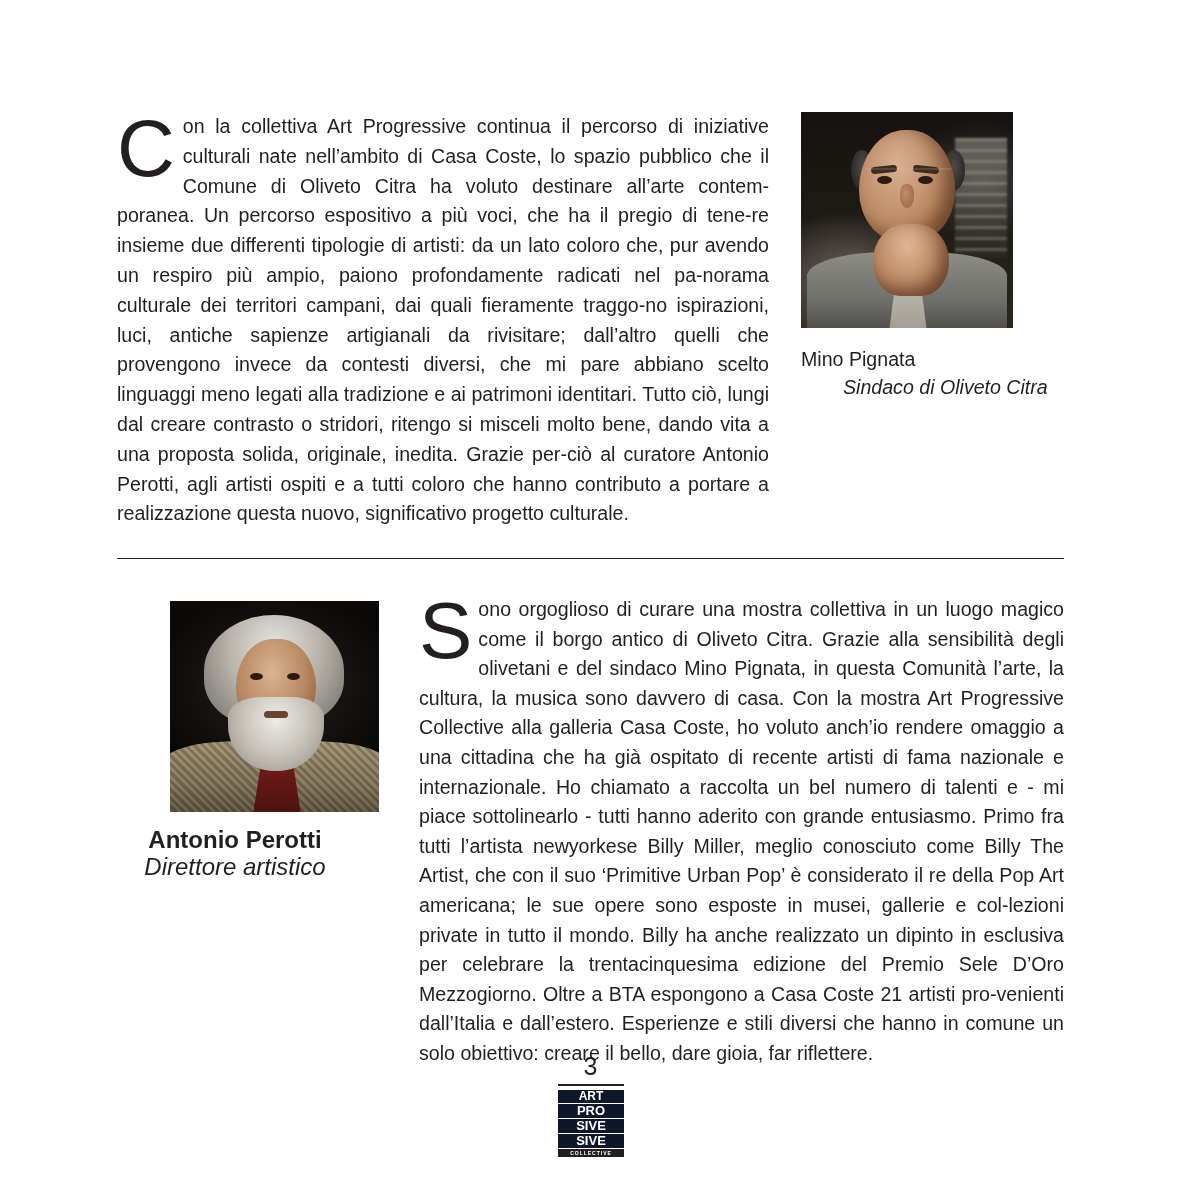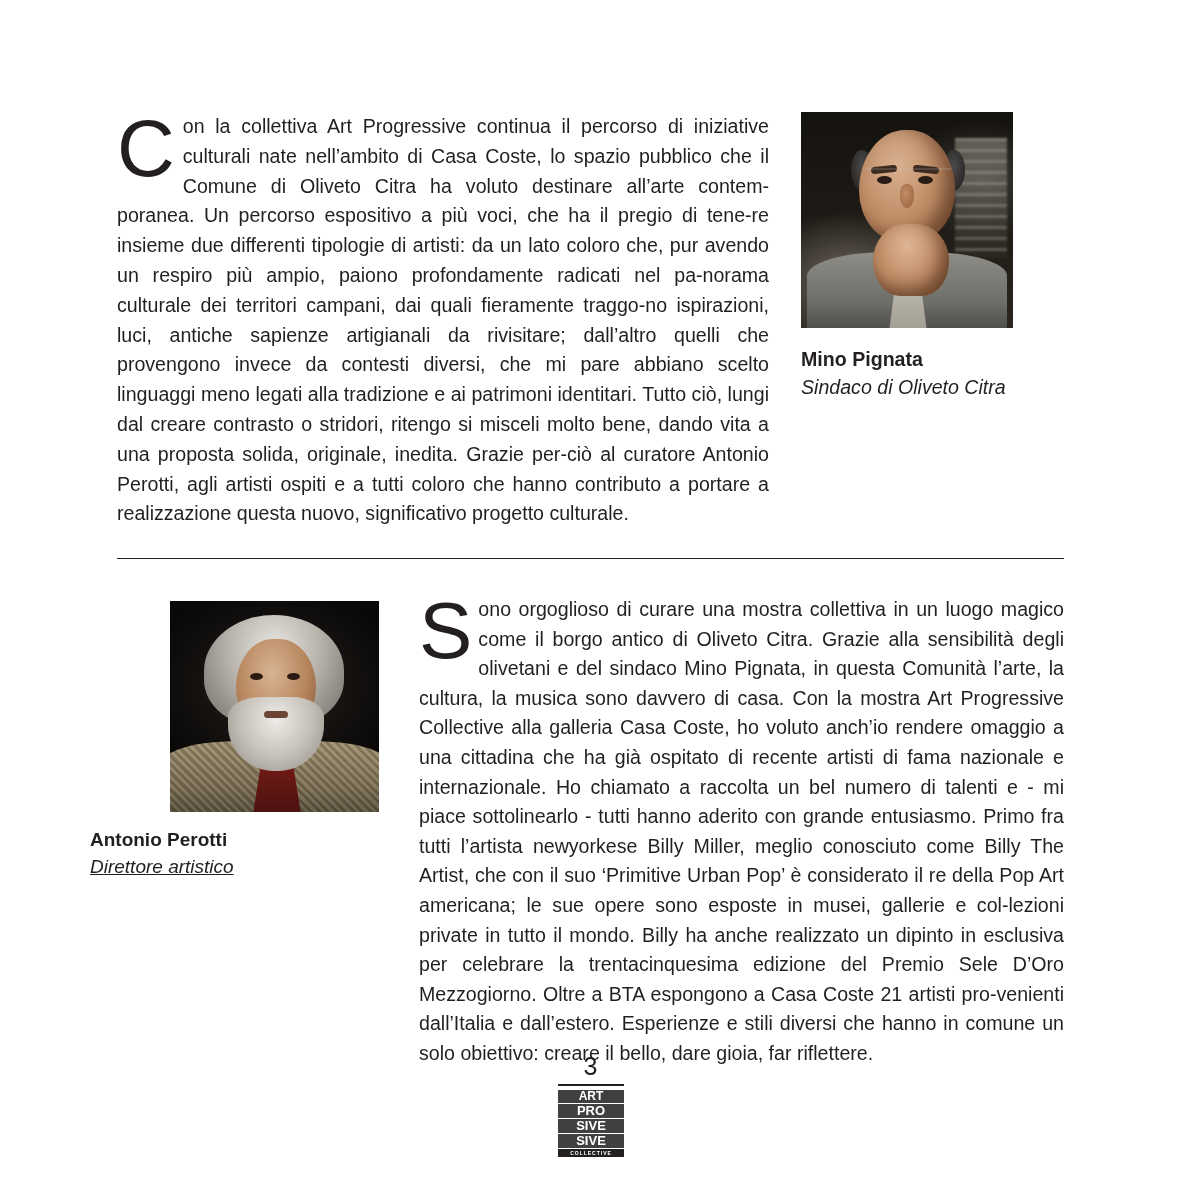--- a/index.html
+++ b/index.html
@@ -249,34 +249,34 @@
 
   
   .cap-mino {
     position: absolute;
     left: 801px;
     top: 345px;
     width: 300px;
     font-size: 19.6px;
     line-height: 28px;
   }
-  .cap-mino .nm { font-weight: bold; }
-  .cap-mino .rl { font-style: italic; }
+  .cap-mino .nm { font-weight: normal; }
+  .cap-mino .rl { font-style: italic; margin-left: 42px; }
 
   .cap-perotti {
     position: absolute;
     left: 90px;
     top: 826px;
     width: 290px;
-    text-align: left;
-    font-size: 19px;
+    text-align: center;
+    font-size: 24px;
     line-height: 27px;
   }
   .cap-perotti .nm { font-weight: bold; }
-  .cap-perotti .rl { font-style: italic; text-decoration: underline; }
+  .cap-perotti .rl { font-style: italic; }
 
   .divider {
     position: absolute;
     left: 117px;
     top: 558px;
     width: 947px;
     height: 1px;
     background: #231f20;
   }
 
@@ -323,21 +323,21 @@
     left: 558px;
     top: 1090px;
     width: 66px;
     height: 68px;
     color: #231f20;
     font-weight: bold;
     letter-spacing: -0.5px;
   }
   .logo .lrow {
     display: block;
-    background: #404040;
+    background: #0f172a;
     color: #ffffff;
     font-size: 13px;
     line-height: 14px;
     text-align: center;
     margin-bottom: 1px;
     font-family: "Liberation Sans", sans-serif;
     letter-spacing: 0px;
   }
   .logo .lrow.r1 { font-size: 12px; line-height: 13px; }
   .logo .lsmall {

